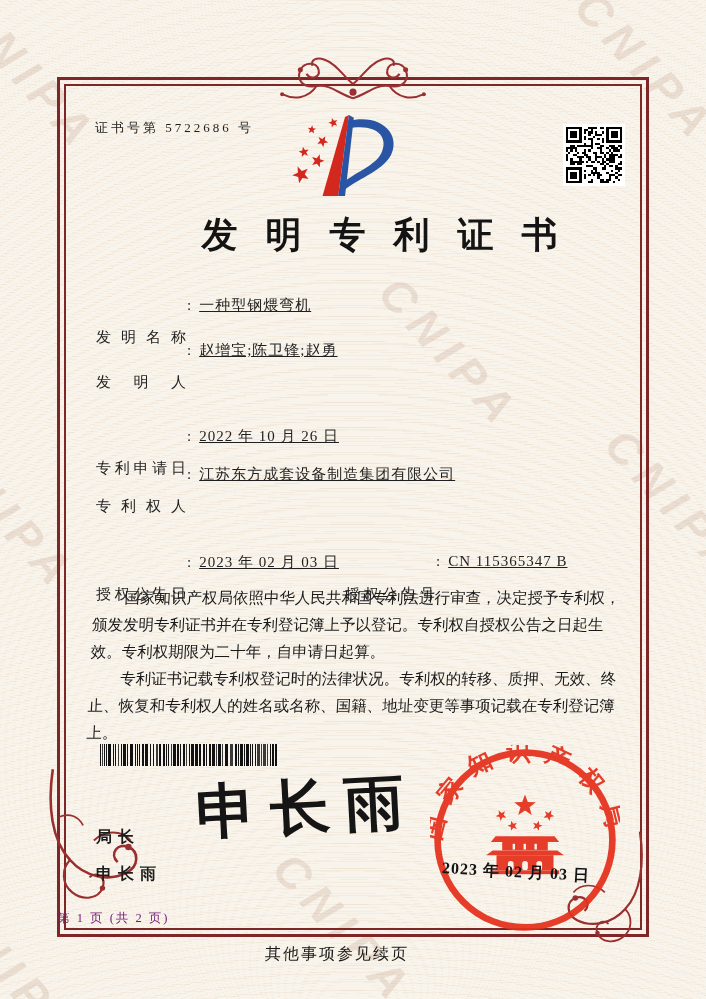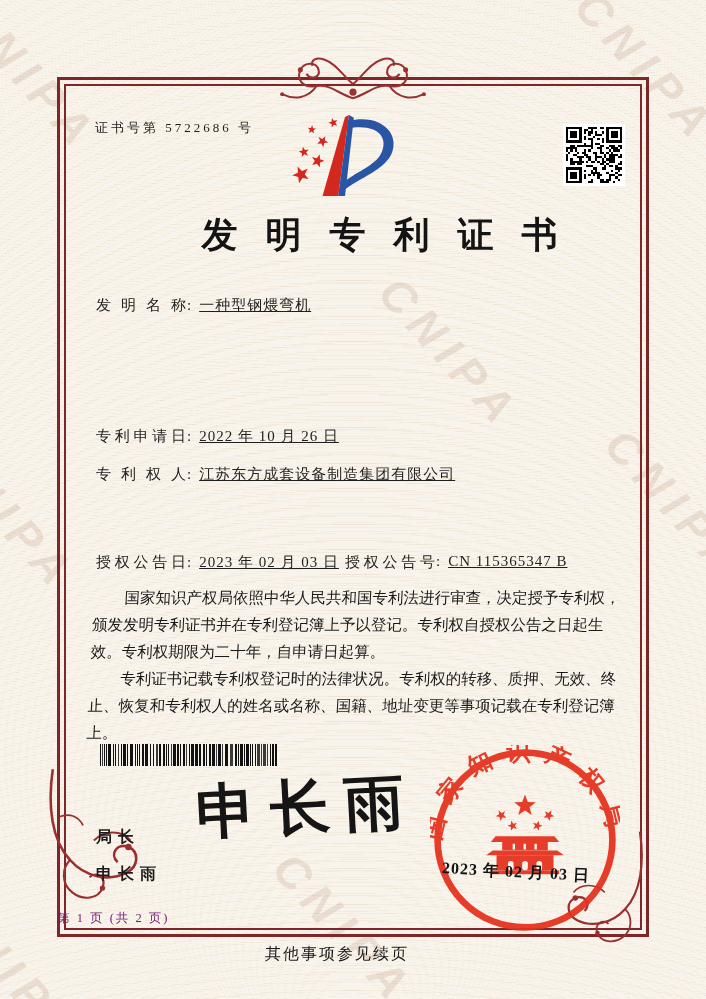--- a/index.html
+++ b/index.html
@@ -32,21 +32,21 @@
   .cert-no{position:absolute;left:95px;top:119px;font-size:13px;letter-spacing:3px;}
   .logo{position:absolute;left:286px;top:112px;width:122px;height:88px;}
   .qr{position:absolute;left:563px;top:124px;width:62px;height:62px;background:#fff;padding:3px;box-sizing:border-box;}
   .title{
     position:absolute;left:57px;top:211px;width:645px;text-align:center;
     font-size:36px;font-weight:bold;letter-spacing:28px;text-indent:28px;
     font-family:"Liberation Serif","DejaVu Serif",serif;color:#141414;
   }
   
   .field-row{position:absolute;left:96px;font-size:15px;white-space:nowrap;}
-  .flabel{display:inline-block;width:90px;text-align:justify;text-align-last:justify;vertical-align:top;}
+  .flabel{display:inline-block;width:90px;text-align:justify;text-align-last:justify;vertical-align:top;margin-top:32px;}
   .fcolon{display:inline-block;margin:0 8px 0 1px;}
   .fvalue{letter-spacing:1px;text-decoration:underline;}
   .fpair2{position:absolute;left:249px;top:0;}
   
   .body-text{
     position:absolute;left:90px;top:584px;width:534px;
     font-size:15.5px;line-height:27px;color:#1a1a1a;
     transform:skewX(-3deg);
   }
   .body-text p{margin:0;text-indent:2em;}
@@ -349,20 +349,23 @@
       <rect x="0" y="18" width="7" height="7" fill="#000"></rect>
       <rect x="1" y="19" width="5" height="5" fill="#fff"></rect>
       <rect x="2" y="20" width="3" height="3" fill="#000"></rect>
     </svg>
 
   <div class="title">发明专利证书</div>
 
   <div class="field-row" style="top:296px">
     <span class="flabel">发明名称</span><span class="fcolon">:</span><span class="fvalue">一种型钢煨弯机</span>
   </div>
+  <div class="field-row" style="top:341px">
+    <span class="flabel">发明人</span><span class="fcolon">:</span><span class="fvalue">赵增宝;陈卫锋;赵勇</span>
+  </div>
   <div class="field-row" style="top:427px">
     <span class="flabel">专利申请日</span><span class="fcolon">:</span><span class="fvalue">2022 年 10 月 26 日</span>
   </div>
   <div class="field-row" style="top:465px">
     <span class="flabel">专利权人</span><span class="fcolon">:</span><span class="fvalue">江苏东方成套设备制造集团有限公司</span>
   </div>
   <div class="field-row" style="top:553px;width:530px;">
     <span class="flabel">授权公告日</span><span class="fcolon">:</span><span class="fvalue">2023 年 02 月 03 日</span>
     <span class="fpair2">
       <span class="flabel">授权公告号</span><span class="fcolon">:</span><span class="fvalue">CN 115365347 B</span>

